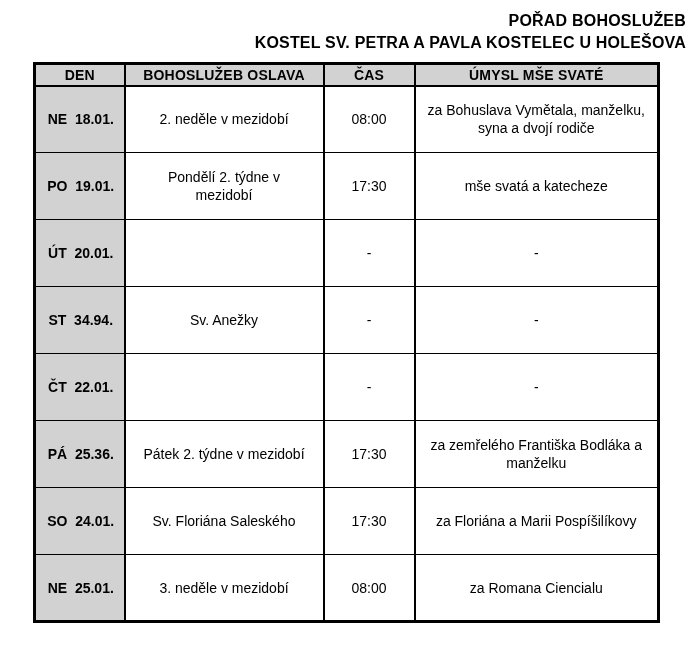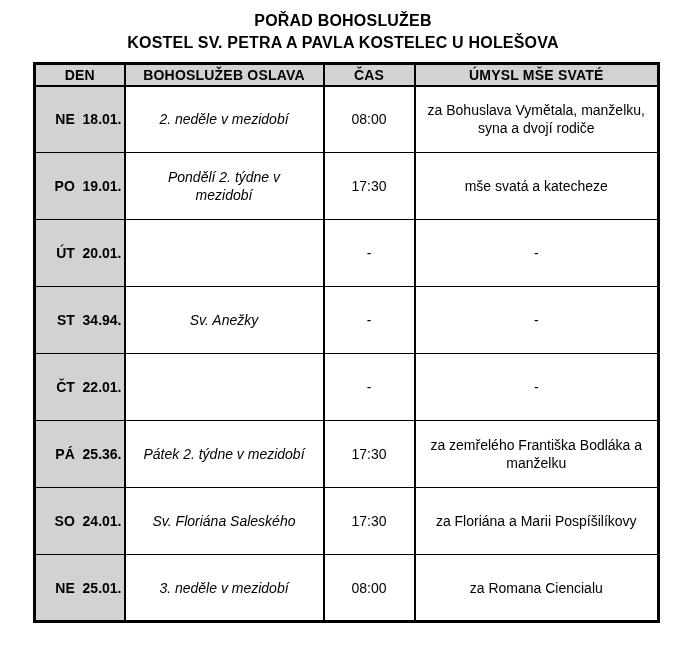--- a/index.html
+++ b/index.html
@@ -6,21 +6,21 @@
   html, body {
     margin: 0;
     padding: 0;
     width: 686px;
     height: 672px;
     background: #ffffff;
     font-family: "Liberation Sans", sans-serif;
     color: #000000;
   }
   .page-header {
-    text-align: center;
+    text-align: right;
     padding-top: 10px;
   }
   .page-title, .page-subtitle {
     font-size: 16px;
     font-weight: bold;
     line-height: 22px;
     letter-spacing: 0.2px;
   }
   .page-daterange {
     font-size: 15px;
@@ -55,25 +55,25 @@
     vertical-align: middle;
     border: 1px solid #000000;
     border-left-width: 2px;
     padding: 0 0;
     text-align: center;
     line-height: 18px;
   }
   td.day-cell {
     background: #d2d2d2;
     font-weight: bold;
-    text-align: right;
+    text-align: center;
     padding: 0 2px 0 4px;
     white-space: pre;
   }
-  td.celebration-cell { padding: 0 14px; font-style: italic; }
+  td.celebration-cell { padding: 0 14px; }
   td.intention-cell   { padding: 0 0; }
 </style>
 </head>
 <body>
 
 <div class="page-header">
   <div class="page-title">POŘAD BOHOSLUŽEB</div>
   <div class="page-subtitle">KOSTEL SV. PETRA A PAVLA KOSTELEC U HOLEŠOVA</div>
 </div>
 

